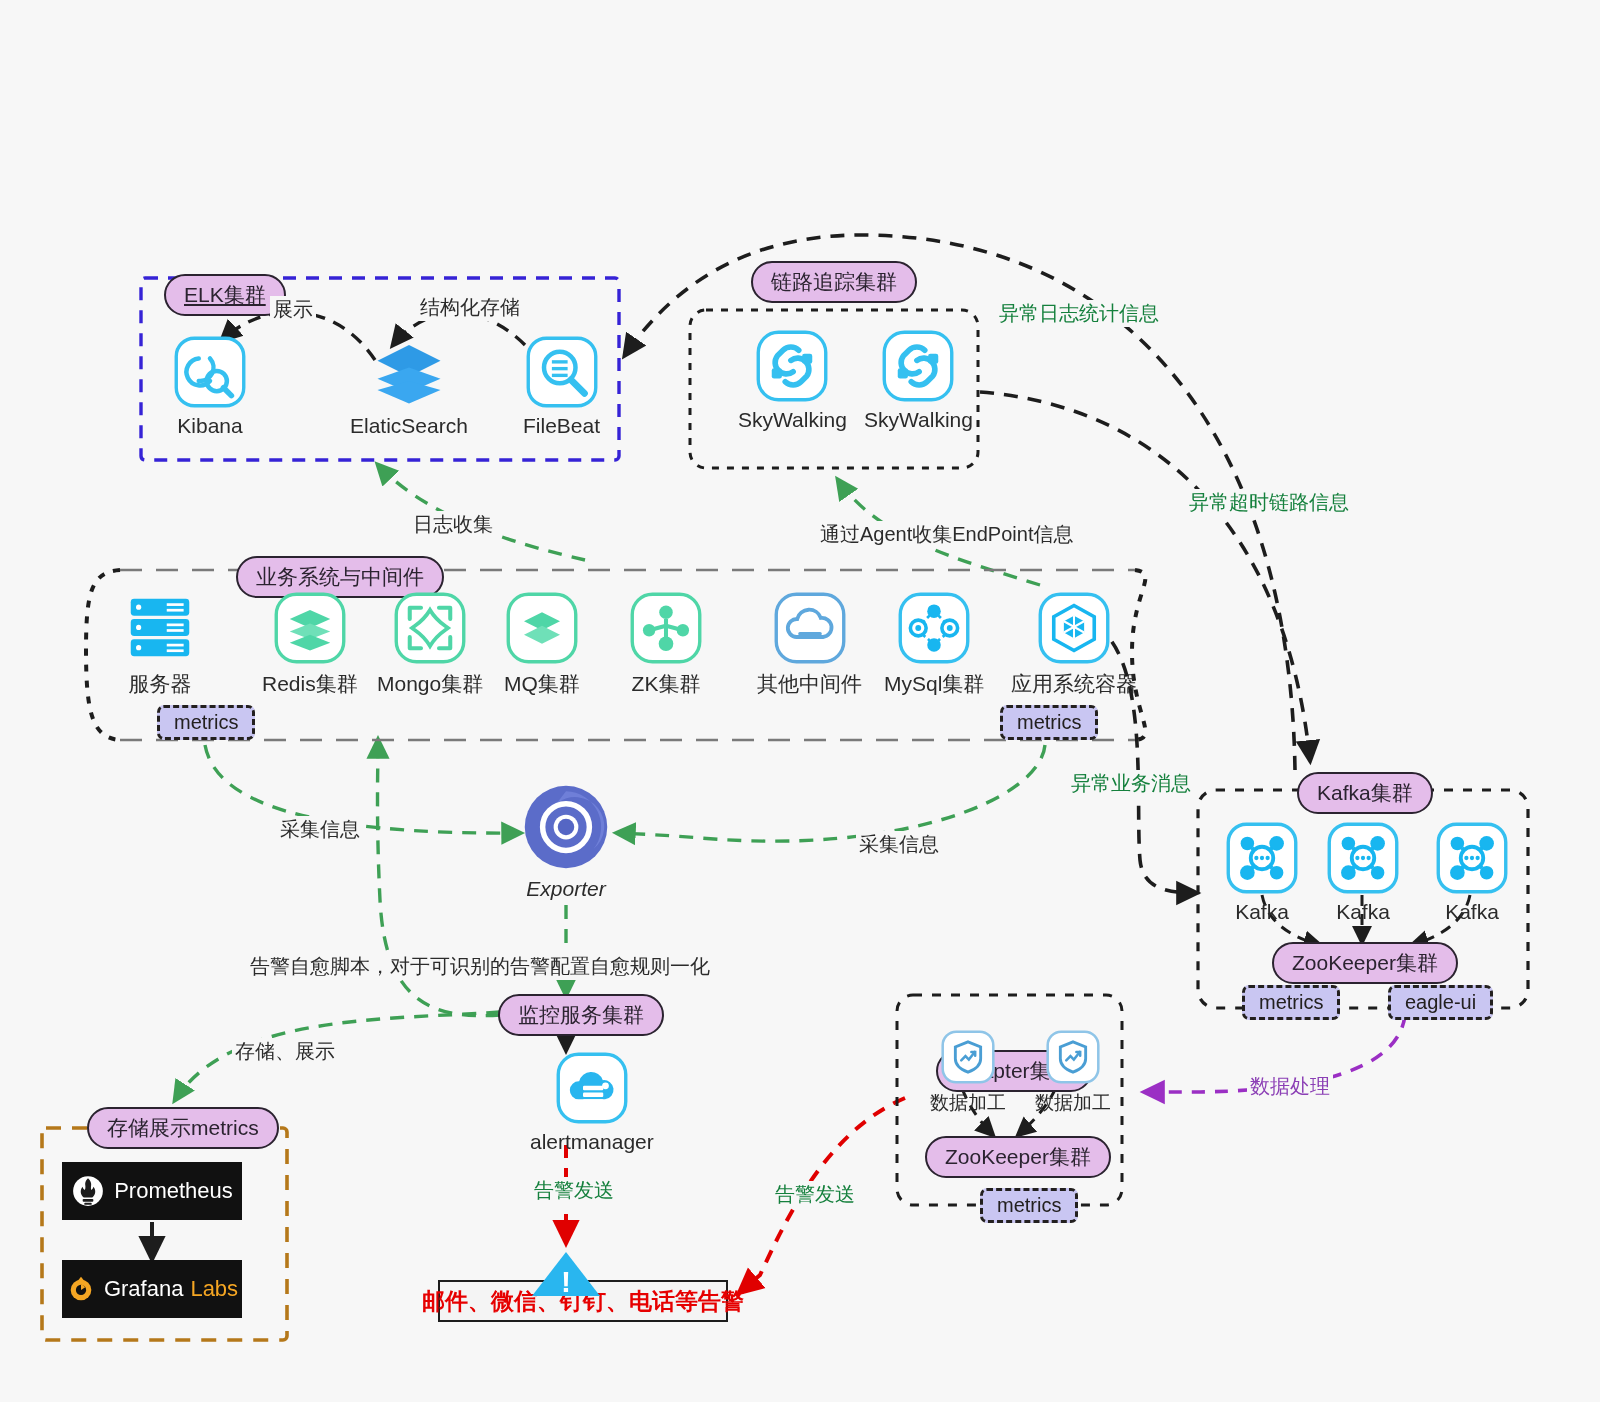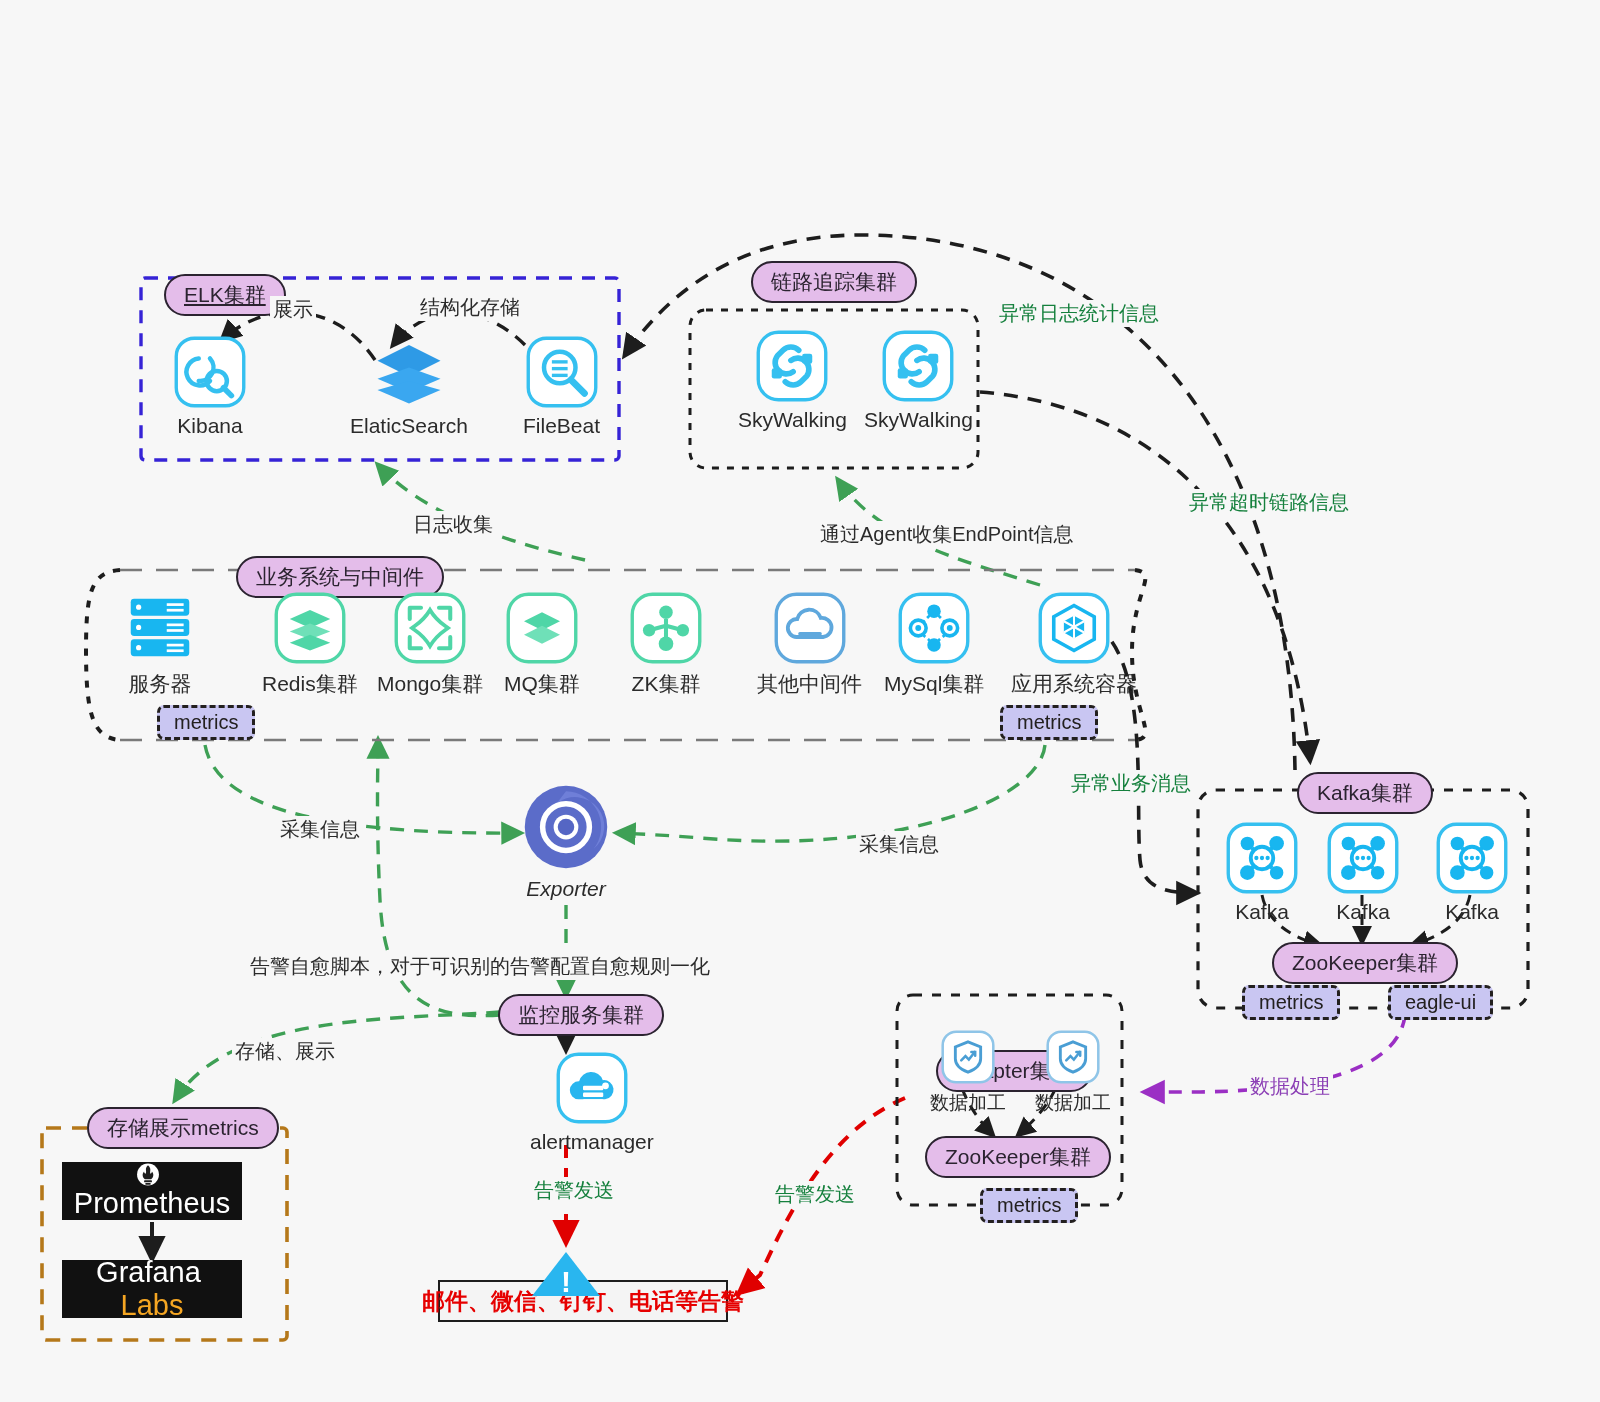--- a/index.html
+++ b/index.html
@@ -13,21 +13,21 @@
         background:#e4bdea;border:2.5px solid #2b2330;border-radius:22px;
         color:#2b2330;font-size:21px;padding:5px 18px;white-space:nowrap;box-sizing:border-box;}
   .metric{position:absolute;display:flex;align-items:center;justify-content:center;
         background:#c9c6f2;border:3px dashed #23201f;border-radius:7px;
         color:#23201f;font-size:20px;padding:3px 14px;white-space:nowrap;box-sizing:border-box;}
   .elabel{position:absolute;font-size:20px;white-space:nowrap;background:#f7f7f7;padding:0 3px;}
   .elabel.red{color:#15803d;}
   .elabel.purple{color:#8b3fb5;}
   .elabel.dark{color:#2b2b2b;}
   .logo{position:absolute;display:flex;align-items:center;justify-content:center;
-        background:#111;color:#fff;font-size:29px;box-sizing:border-box;flex-direction:column;}
+        background:#111;color:#fff;font-size:22px;box-sizing:border-box;}
   .alertbox{position:absolute;display:flex;align-items:center;justify-content:center;
         background:#f4f4f4;border:2.5px solid #1d1d1d;color:#e60000;
         font-weight:bold;font-size:23px;box-sizing:border-box;white-space:nowrap;}
 </style>
 </head>
 <body>
 
 <div id="stage">
 
   <svg class="layer">

